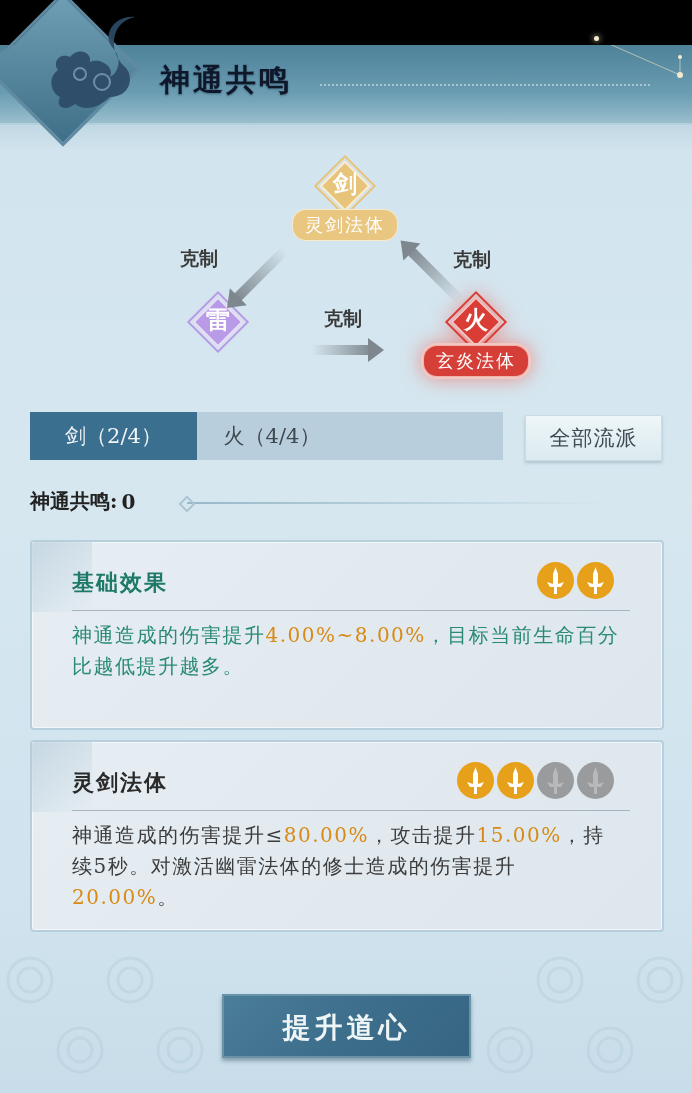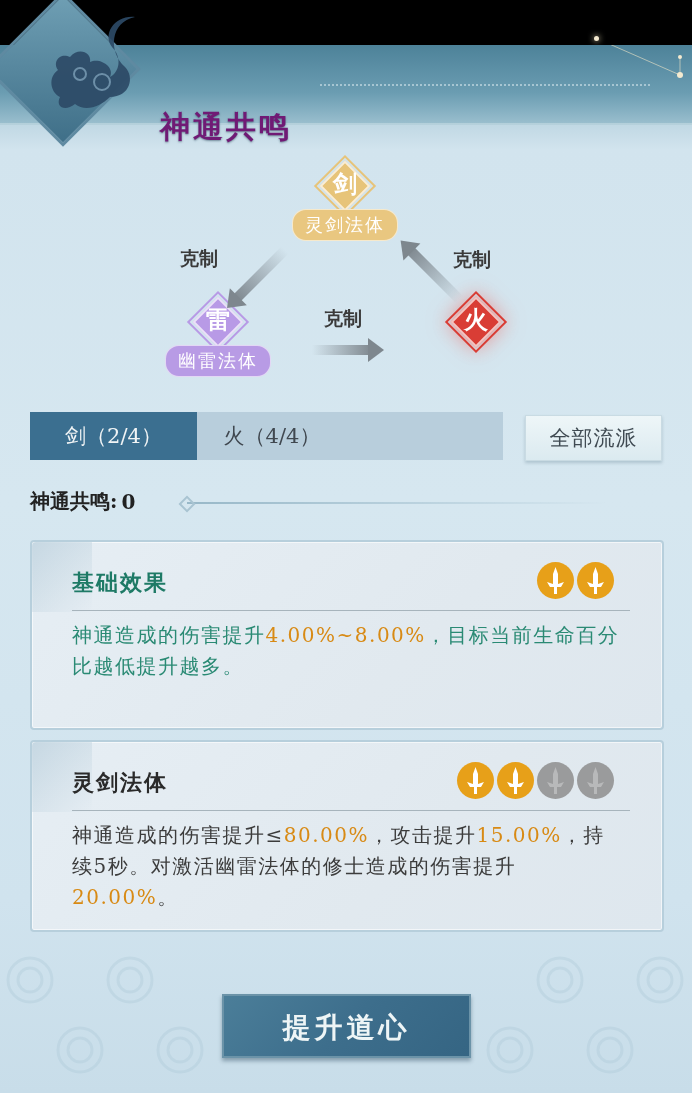--- a/index.html
+++ b/index.html
@@ -18,21 +18,21 @@
   .header-band::after { content: ""; position: absolute; left: 0; right: 0; bottom: 0; height: 2px; background: rgba(220,235,240,0.4); }
   .emblem {
     position: absolute; left: 8px; top: 14px; width: 110px; height: 110px;
     transform: rotate(45deg); border: 3px solid #5f8aa1;
     background: linear-gradient(135deg, #6f9fb4, #3f6f88);
   }
   .emblem-beast { position: absolute; left: 40px; top: 12px; width: 120px; height: 110px; }
   .title {
     position: absolute; left: 160px; top: 60px;
     font-family: Liberation Sans, sans-serif; font-weight: bold; font-size: 30px;
-    color: #701a75; letter-spacing: 3px; text-shadow: 0 1px 2px rgba(30,60,80,0.5); margin-top: 47px;
+    color: #0f172a; letter-spacing: 3px; text-shadow: 0 1px 2px rgba(30,60,80,0.5);
   }
   .title-dots { position: absolute; left: 320px; top: 84px; width: 330px; border-top: 2px dotted rgba(220,235,240,0.55); }
 
   
   .node { position: absolute; text-align: center; }
   .node .diamond-wrap { position: relative; width: 60px; height: 60px; margin: 0 auto; }
   .node .diamond {
     position: absolute; left: 12px; top: 12px; width: 36px; height: 36px; transform: rotate(45deg);
     border: 2px solid rgba(255,255,255,0.7); outline: 2px solid; outline-offset: 2px;
   }
@@ -133,28 +133,28 @@
     <div class="glyph">剑</div>
   </div>
   <div class="pill">灵剑法体</div>
 </div>
 
 <div class="node node-thunder" style="left:160px; top:292px; width:116px;">
   <div class="diamond-wrap">
     <div class="diamond"></div>
     <div class="glyph">雷</div>
   </div>
-  <div class="pill">幽雷法体</div>
 </div>
 
 <div class="node node-fire" style="left:416px; top:292px; width:120px;">
   <div class="diamond-wrap">
     <div class="diamond"></div>
     <div class="glyph">火</div>
   </div>
+  <div class="pill">玄炎法体</div>
 </div>
 
 <div class="arrow" style="left:285px; top:242px; width:82px; transform: rotate(135deg);">
   <div class="shaft"></div>
     <div class="head"></div>
 </div>
 <div class="arrow" style="left:312px; top:342px; width:72px;">
   <div class="shaft"></div>
     <div class="head"></div>
 </div>

